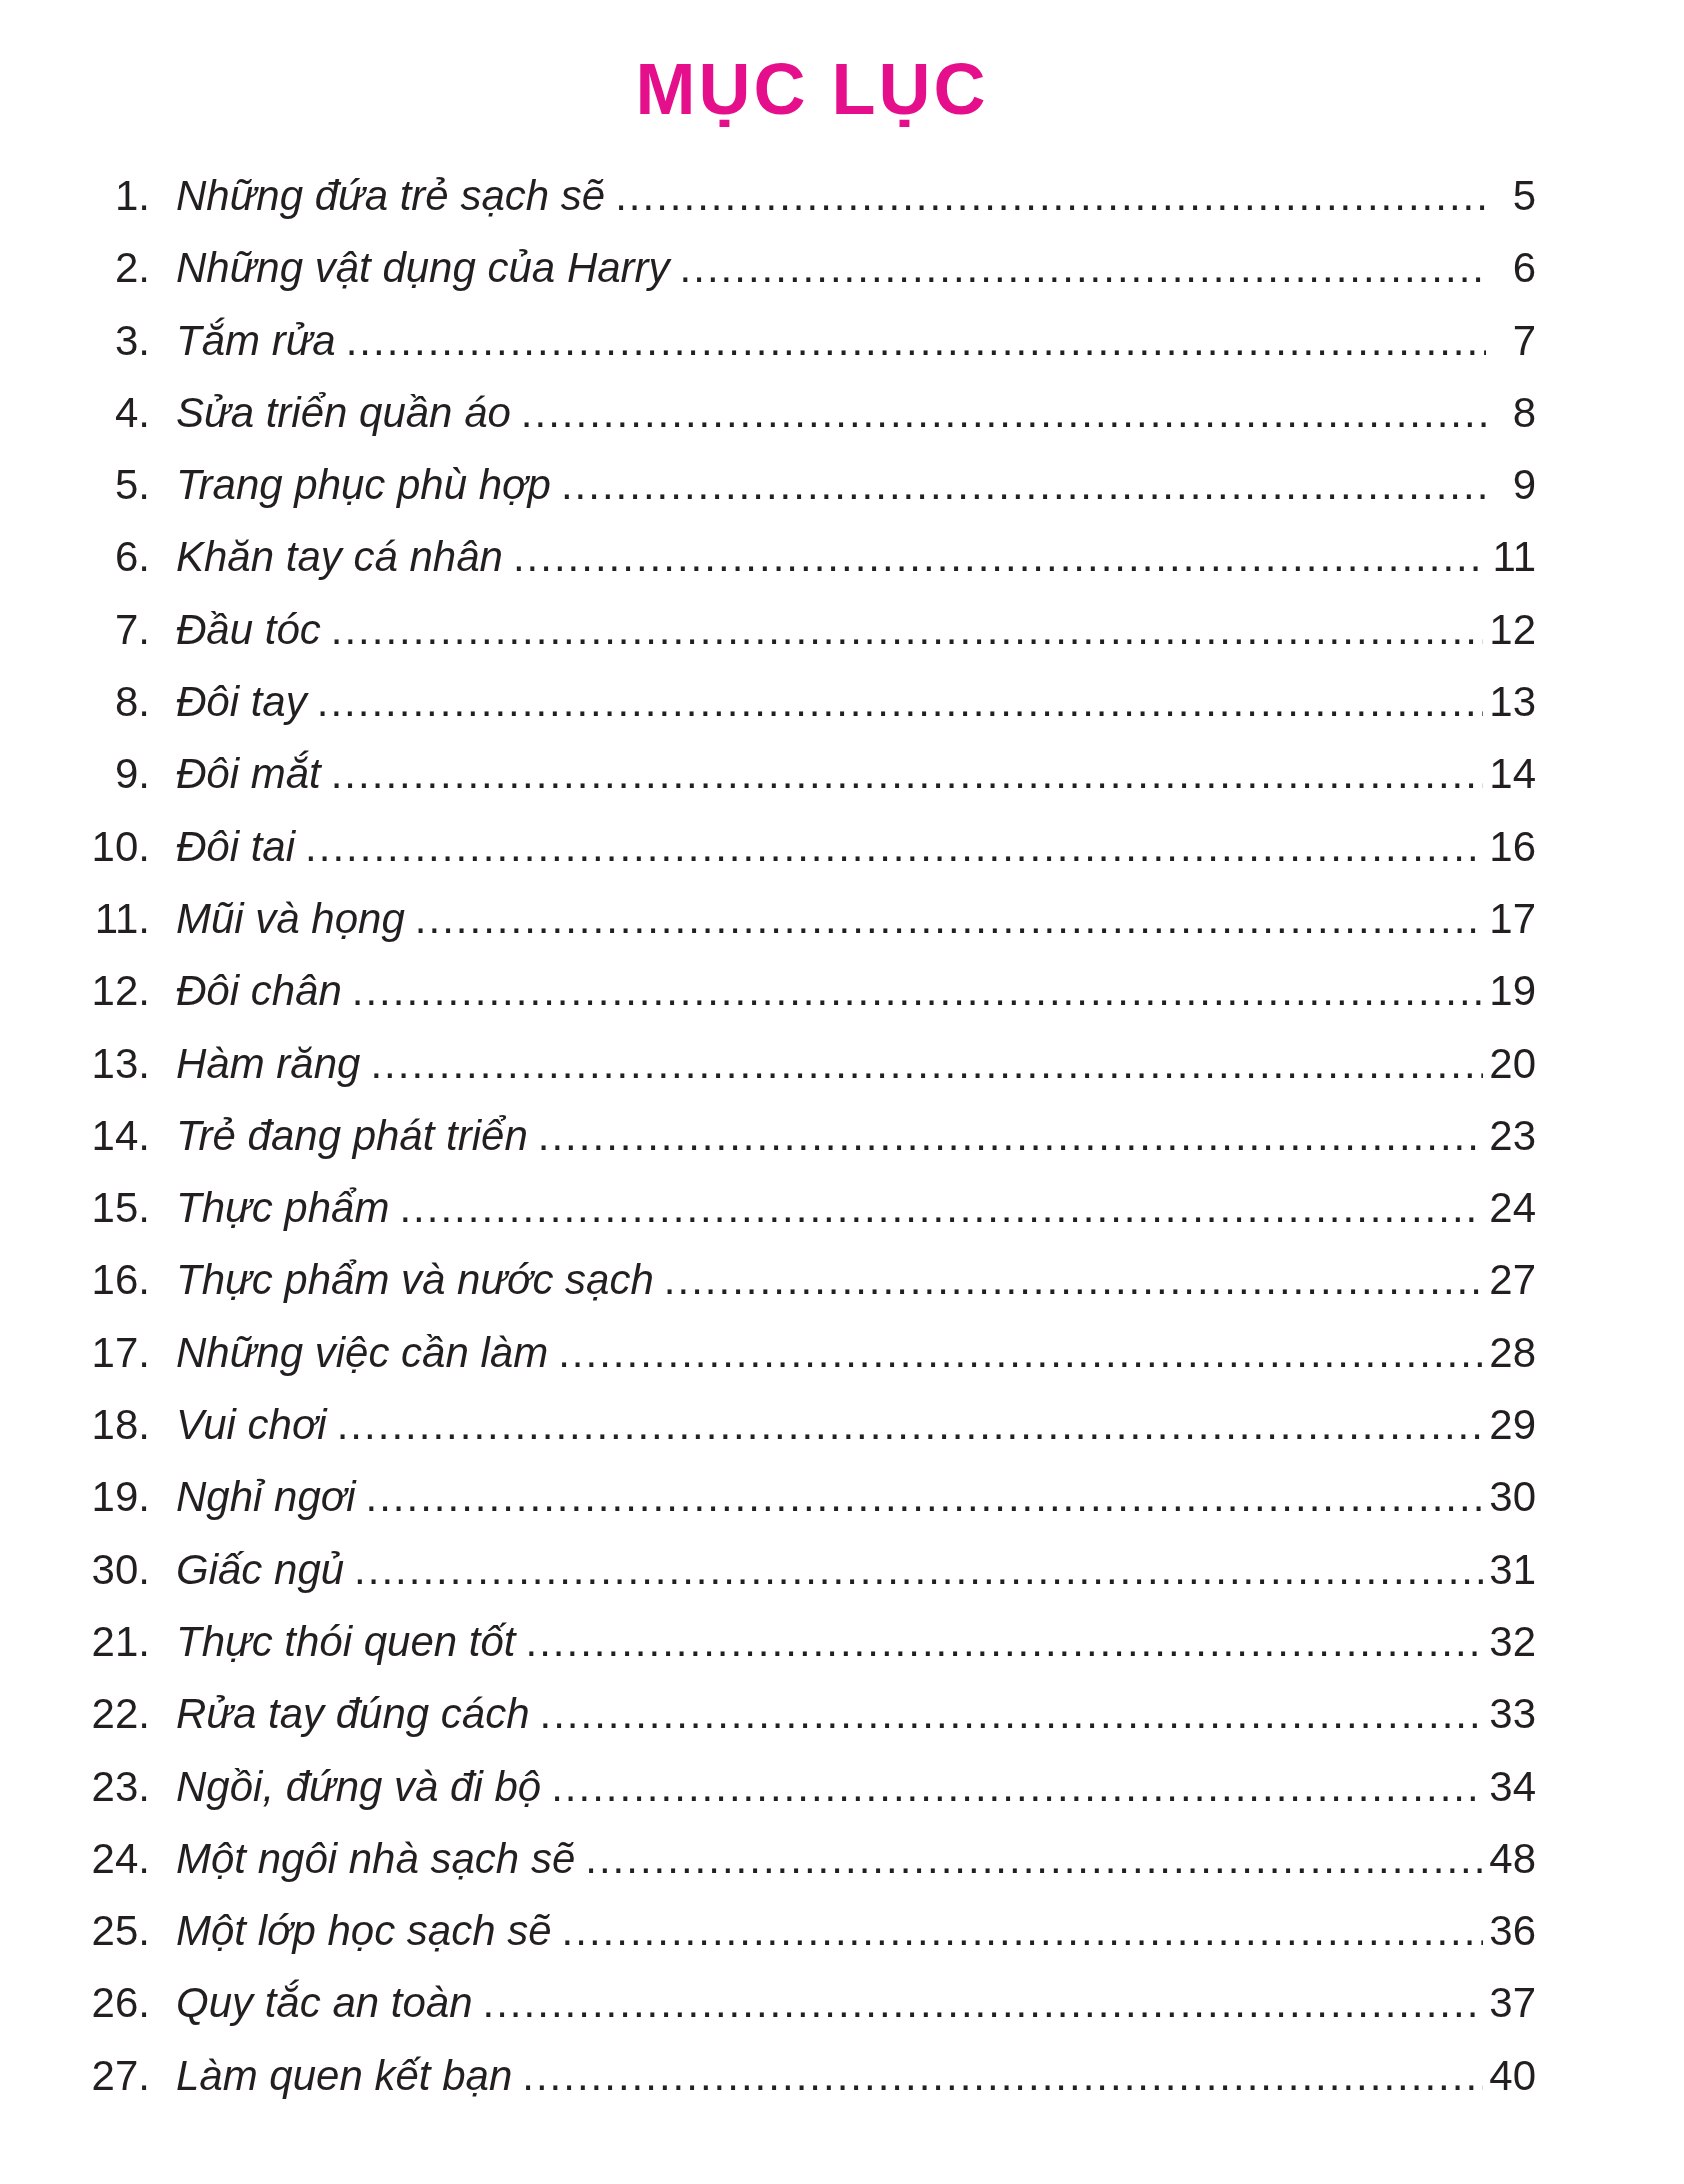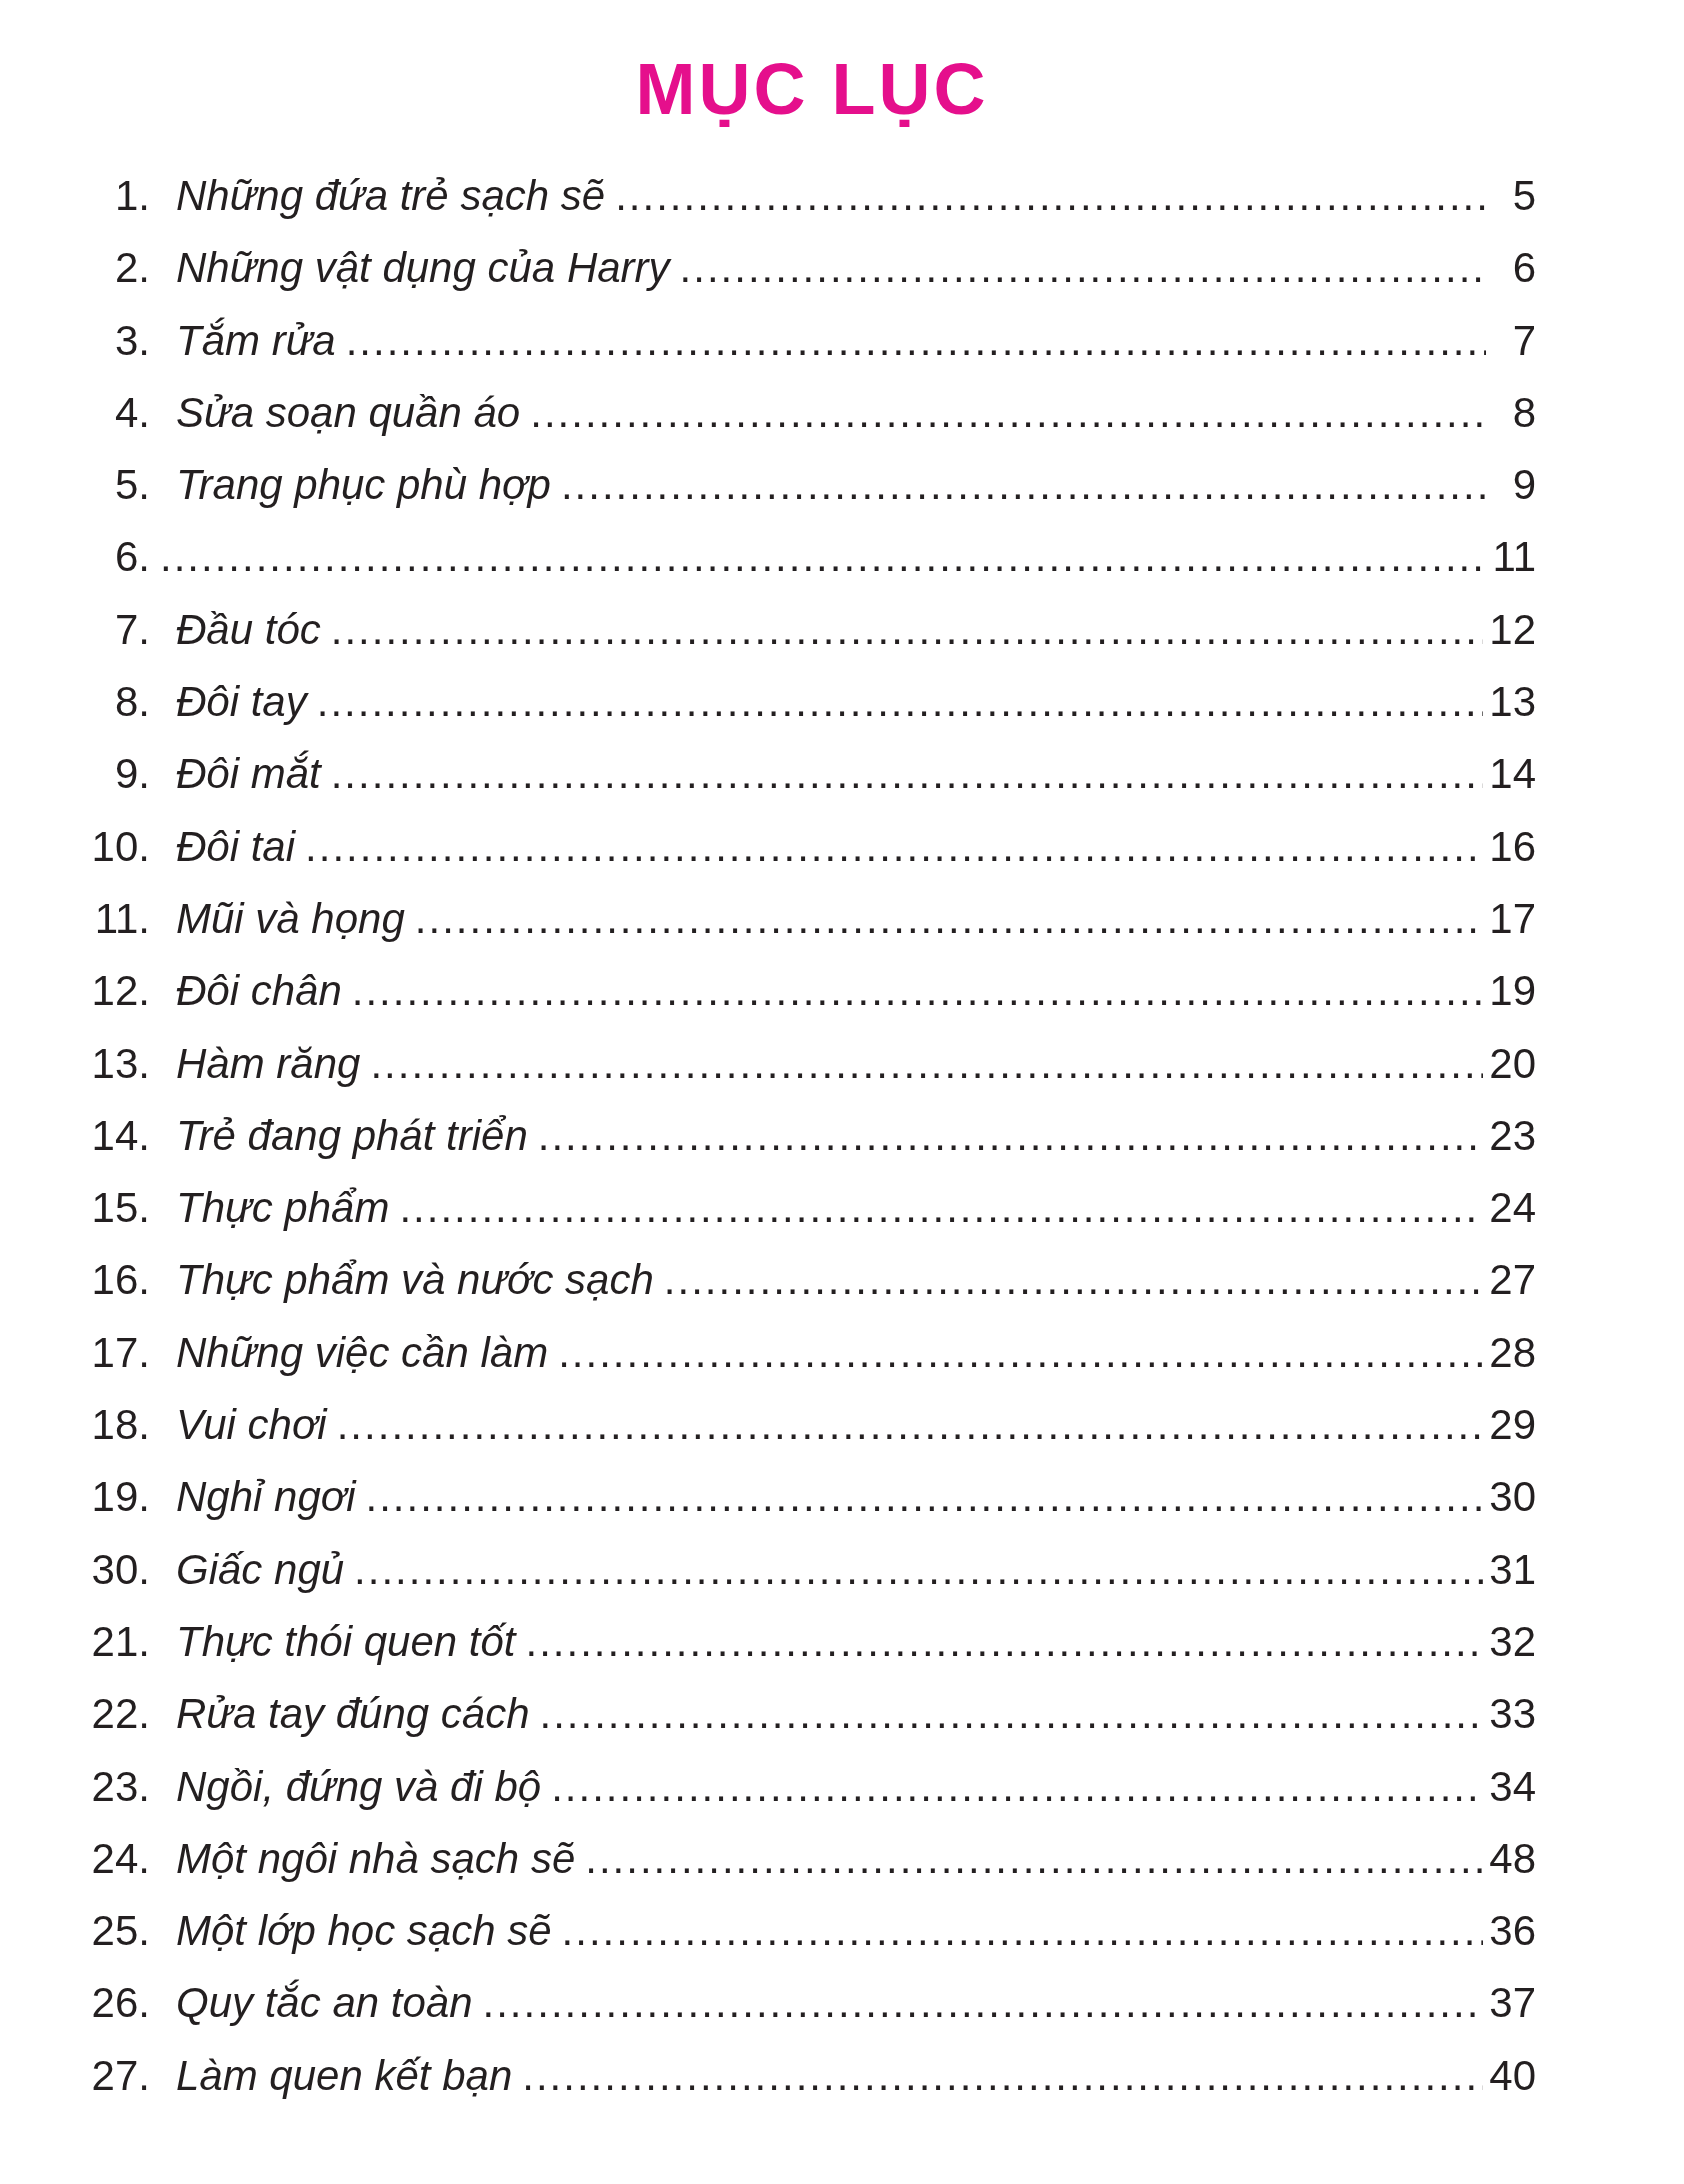--- a/index.html
+++ b/index.html
@@ -85,32 +85,33 @@
     <span class="entry-page">6</span>
   </li>
       <li class="toc-row">
     <span class="entry-number">3.</span>
     <span class="entry-title">Tắm rửa</span>
     <span class="dots">........................................................................................................................................................................................................</span>
     <span class="entry-page">7</span>
   </li>
       <li class="toc-row">
     <span class="entry-number">4.</span>
-    <span class="entry-title">Sửa soạn quần áo</span>
+    <span class="entry-title">Sửa triển quần áo</span>
     <span class="dots">........................................................................................................................................................................................................</span>
     <span class="entry-page">8</span>
   </li>
       <li class="toc-row">
     <span class="entry-number">5.</span>
     <span class="entry-title">Trang phục phù hợp</span>
     <span class="dots">........................................................................................................................................................................................................</span>
     <span class="entry-page">9</span>
   </li>
       <li class="toc-row">
     <span class="entry-number">6.</span>
+    <span class="entry-title">Khăn tay cá nhân</span>
     <span class="dots">........................................................................................................................................................................................................</span>
     <span class="entry-page">11</span>
   </li>
       <li class="toc-row">
     <span class="entry-number">7.</span>
     <span class="entry-title">Đầu tóc</span>
     <span class="dots">........................................................................................................................................................................................................</span>
     <span class="entry-page">12</span>
   </li>
       <li class="toc-row">

